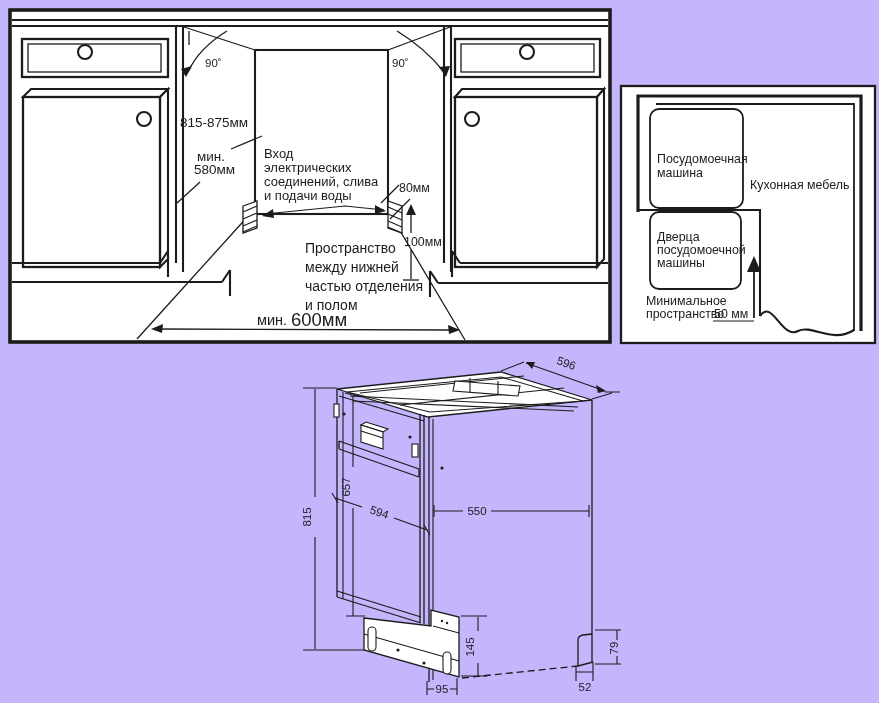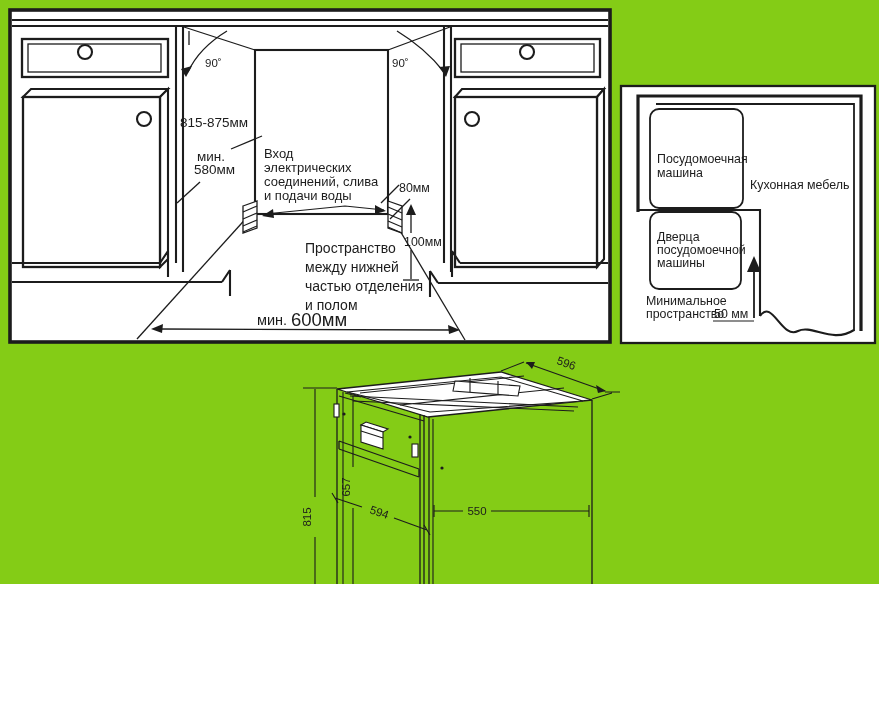--- a/index.html
+++ b/index.html
@@ -1,16 +1,16 @@
 <!DOCTYPE html>
 <html><head>
 <meta charset="utf-8">
 <style>
   html,body{margin:0;padding:0;background:#ffffff;}
-  .page{position:relative;width:879px;height:584px;background:#84cc16;overflow:hidden;}
+  .page{position:relative;width:879px;height:703px;background:#c4b5fd;overflow:hidden;}
   svg{display:block;}
   text{font-family:"Liberation Sans","DejaVu Sans",sans-serif;fill:#1c1c1c;}
   .ln{fill:none;stroke:#1c1c1c;stroke-width:1.4;}
   .w1{stroke-width:1.1}.w13{stroke-width:1.3}.w2{stroke-width:2.1}.w22{stroke-width:2.3}
   .w3{stroke-width:3.2}.w35{stroke-width:3.6}.w18{stroke-width:1.8}
   .fw{fill:#ffffff;}
   .ah{fill:#1c1c1c;stroke:none;}
   .t11{font-size:11.5px}.t12{font-size:12.4px}.t13{font-size:13px}.t135{font-size:13.5px}
   .t14{font-size:14px}.t145{font-size:14.5px}.t18{font-size:18.5px}
   .mid{text-anchor:middle}

